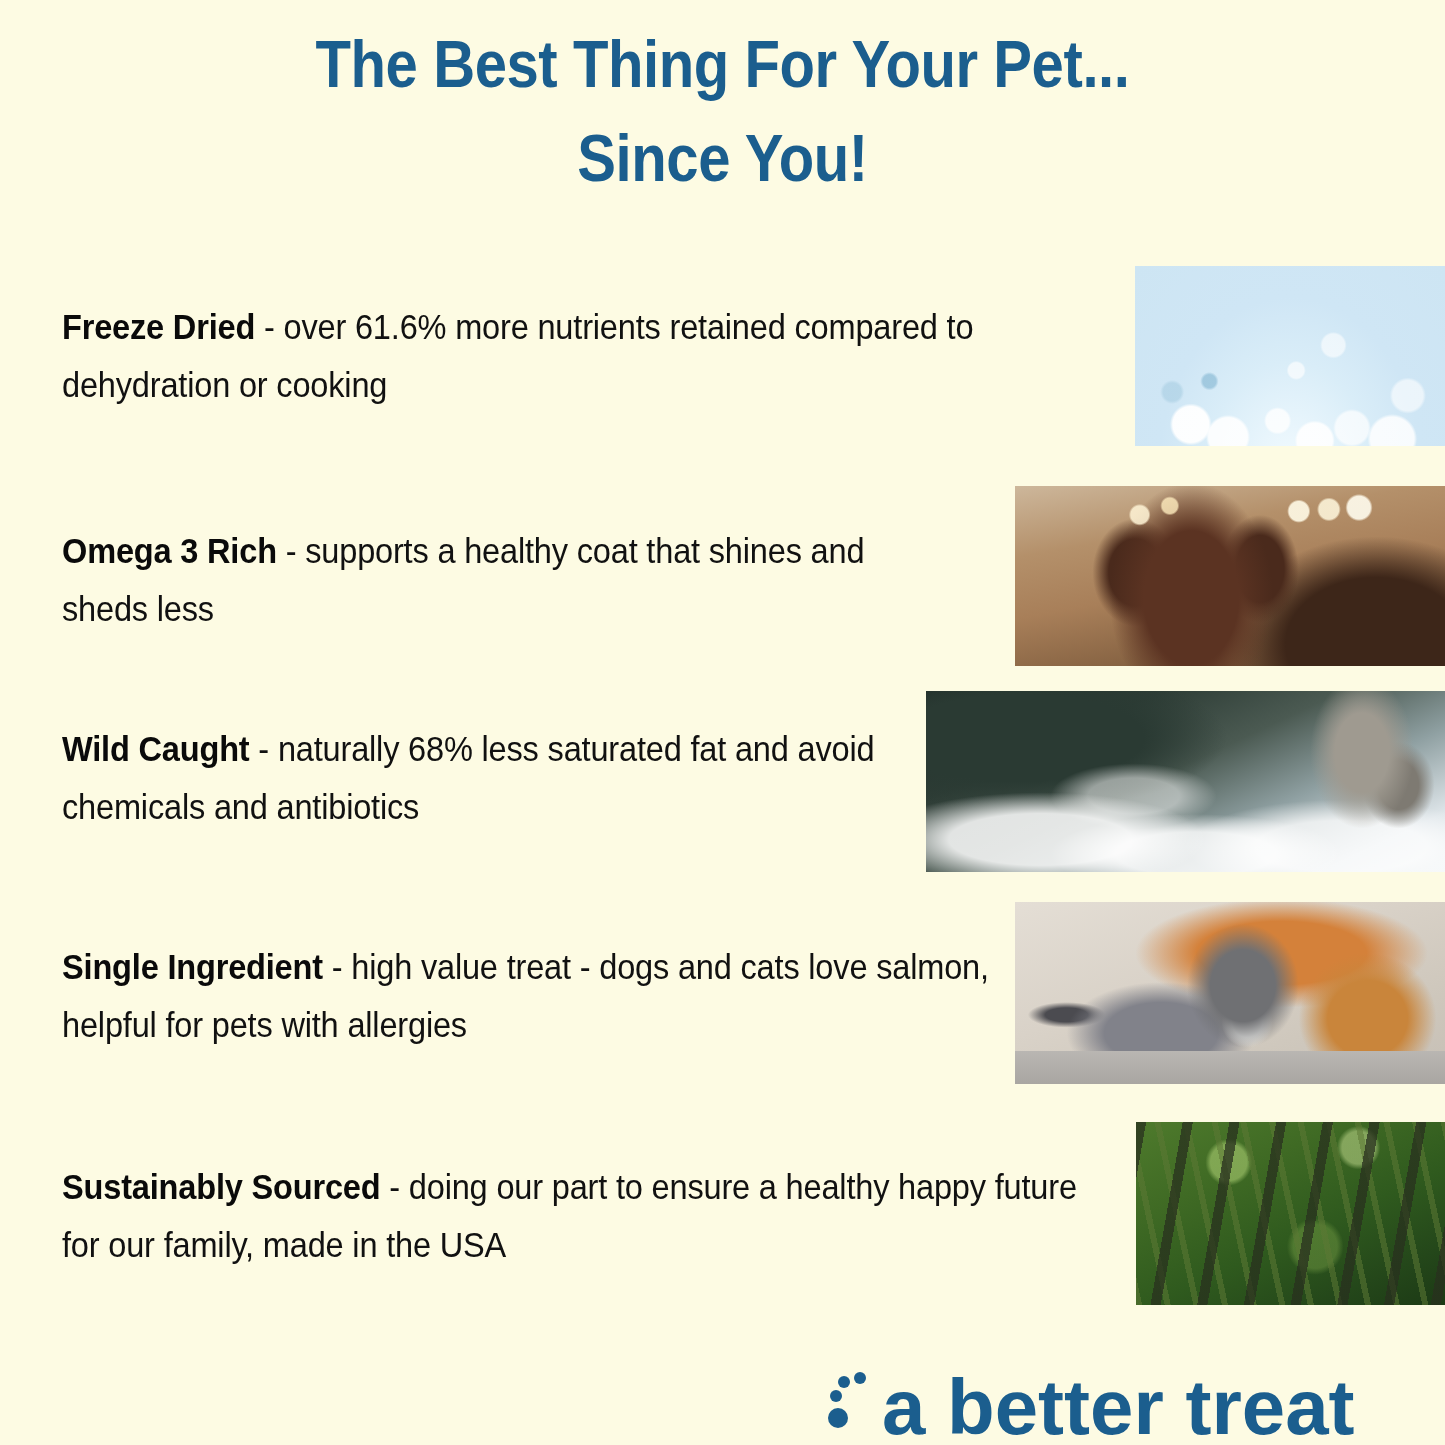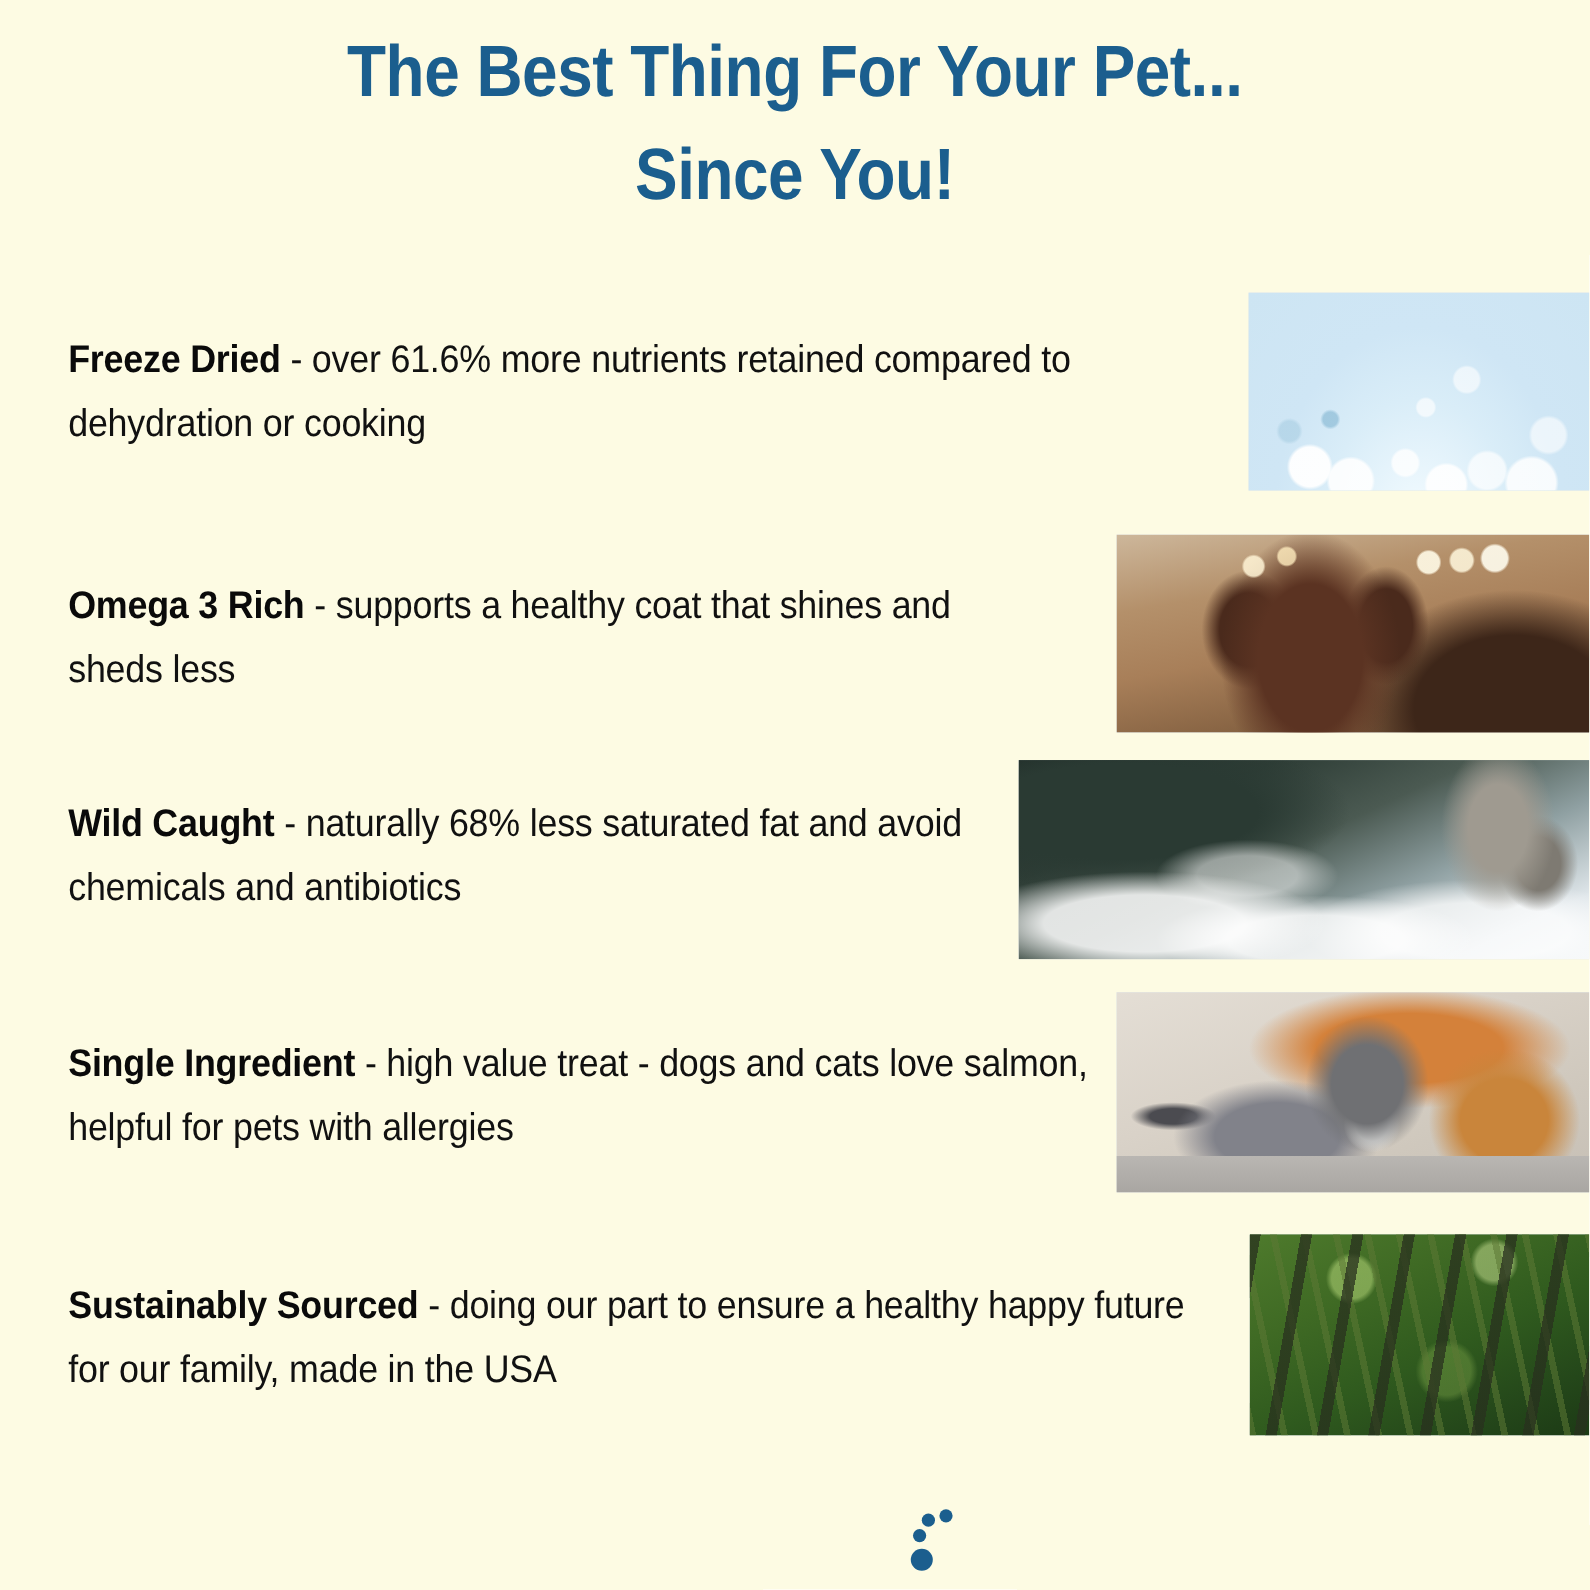--- a/index.html
+++ b/index.html
@@ -255,15 +255,16 @@
     <span class="term">Sustainably Sourced</span><span class="rest"> - doing our part to ensure a healthy happy future for our family, made in the USA</span>
   </div>
 
   <div class="logo">
     <div class="paw">
       <span class="toe1"></span>
       <span class="toe2"></span>
       <span class="toe3"></span>
       <span class="pad"></span>
     </div>
+    <div class="logo-word">a better treat</div>
   </div>
 
 </div>
 
 </body></html>

